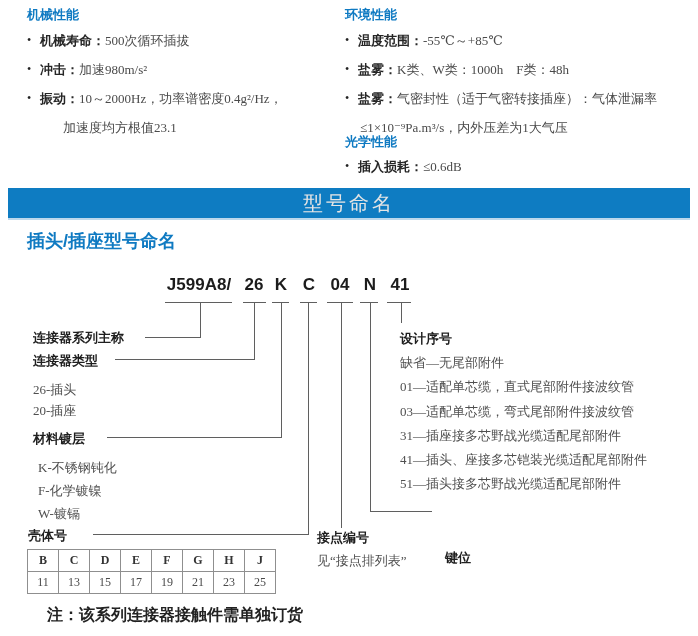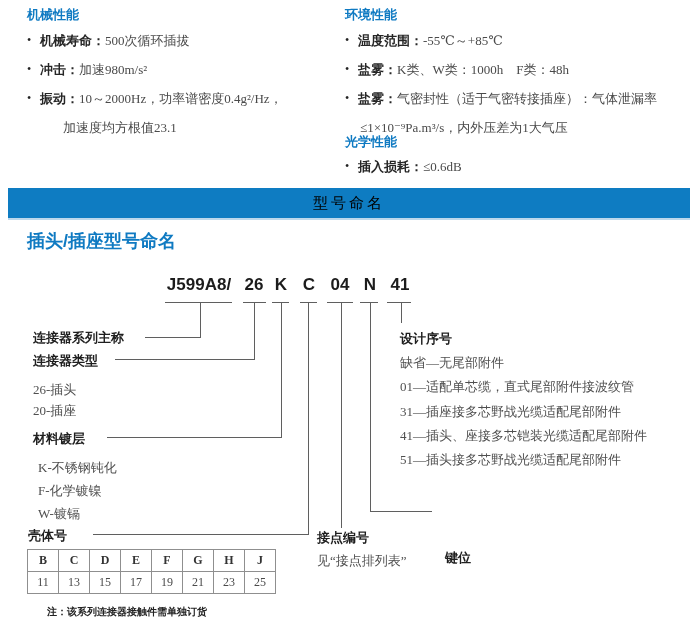--- a/index.html
+++ b/index.html
@@ -10,41 +10,41 @@
               font-weight:bold;font-size:13px;color:var(--accent,#0f7ac2);}
   .spec-list{position:absolute;font-size:13px;line-height:29px;}
   .bullet-item{position:relative;padding-left:13px;white-space:nowrap;}
   .bullet-item::before{content:"•";position:absolute;left:0;top:0;color:#222;font-size:12px;}
   .blabel{font-weight:bold;color:#262626;margin-top:28px;}
   .btext{color:#4a4a4a;}
   .bcont{color:#4a4a4a;white-space:nowrap;}
   
   .banner{position:absolute;left:8px;top:188px;width:682px;height:30px;background:var(--banner,#0e7cc2);
           border-bottom:2px solid #bcd8ec;display:flex;align-items:center;justify-content:center;}
-  .banner-text{color:#000000;font-family:Liberation Sans, sans-serif;
-               font-size:15px;letter-spacing:3px;}
+  .banner-text{color:#e5e5e5;font-family:Liberation Sans, sans-serif;
+               font-size:20px;letter-spacing:3px;}
   .subtitle{position:absolute;left:27px;top:229px;font-family:"Liberation Sans","DejaVu Sans",sans-serif;
             font-weight:bold;font-size:18px;color:var(--accent,#0f7ac2);}
   
   .code-part{position:absolute;top:275px;font-family:"Liberation Sans","DejaVu Sans",sans-serif;
              font-weight:bold;font-size:17px;color:#1c1c1c;text-align:center;}
   
   .hline{position:absolute;height:0;border-top:1px solid #5f5f5f;}
   .vline{position:absolute;width:0;border-left:1px solid #5f5f5f;}
   
   .dlabel{position:absolute;font-size:13px;color:#4f4f4f;white-space:nowrap;}
   .dlabel.bold{font-weight:bold;color:#1f1f1f;font-family:"Liberation Sans","DejaVu Sans",sans-serif;}
   .design-options{position:absolute;left:400px;top:351px;font-size:13px;line-height:24.3px;color:#4f4f4f;}
   .design-options div{white-space:nowrap;}
   
   .shell-table{position:absolute;left:27px;top:549px;border-collapse:collapse;}
   .shell-table td{width:30px;height:21px;border:1px solid #8f8f8f;text-align:center;
                   font-size:12px;color:#4a4a4a;padding:0;}
   .shell-table tr.hdr td{color:#333;font-weight:bold;}
-  .footnote{position:absolute;left:47px;top:605px;font-weight:bold;font-size:10px;color:#222;}
+  .footnote{position:absolute;left:47px;top:605px;font-weight:bold;font-size:16px;color:#222;}
 </style>
 </head>
 <body>
 
 <div class="page" style="--accent: #0f7ac2; --banner: #0e7cc2;">
 
   <div class="spec-title" style="left:27px;top:6px;">机械性能</div>
   <div class="spec-list" style="left:27px;top:26px;">
     <div class="bullet-item">
       <span class="blabel">机械寿命：</span><span class="btext">500次循环插拔</span>
@@ -122,20 +122,21 @@
   <div class="dlabel bold" style="left:33px;top:430px;">材料镀层</div>
   <div class="dlabel" style="left:38px;top:459px;">K-不锈钢钝化</div>
   <div class="dlabel" style="left:38px;top:482px;">F-化学镀镍</div>
   <div class="dlabel" style="left:38px;top:505px;">W-镀镉</div>
   <div class="dlabel bold" style="left:28px;top:527px;">壳体号</div>
 
   <div class="dlabel bold" style="left:400px;top:330px;">设计序号</div>
   <div class="design-options">
     <div>缺省—无尾部附件</div>
     <div>01—适配单芯缆，直式尾部附件接波纹管</div>
+    <div>03—适配单芯缆，弯式尾部附件接波纹管</div>
     <div>31—插座接多芯野战光缆适配尾部附件</div>
     <div>41—插头、座接多芯铠装光缆适配尾部附件</div>
     <div>51—插头接多芯野战光缆适配尾部附件</div>
   </div>
 
   <div class="dlabel bold" style="left:445px;top:504px;margin-top:45px;">键位</div>
 
   <div class="dlabel bold" style="left:317px;top:529px;">接点编号</div>
   <div class="dlabel" style="left:317px;top:552px;">见“接点排列表”</div>
 

